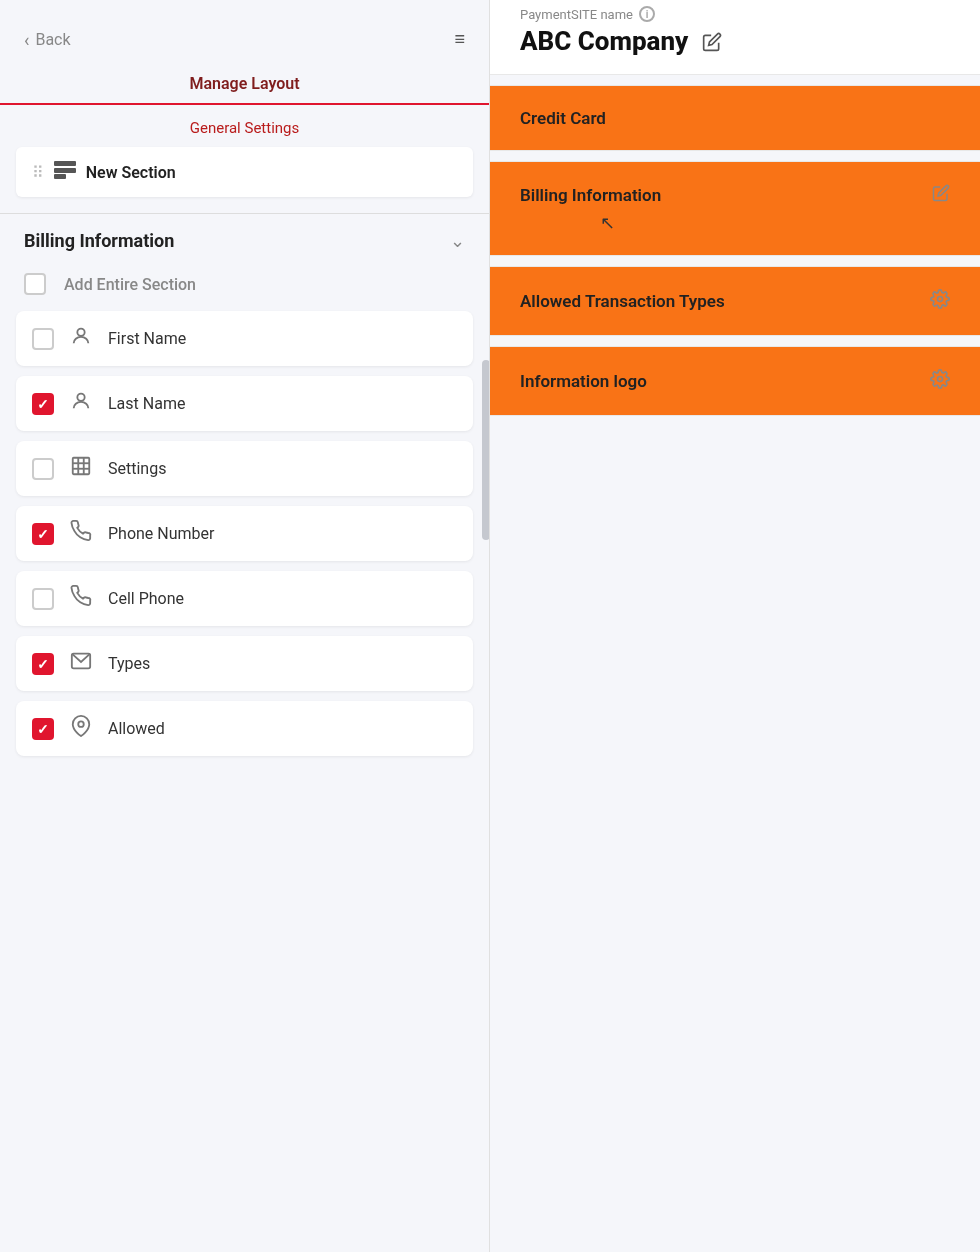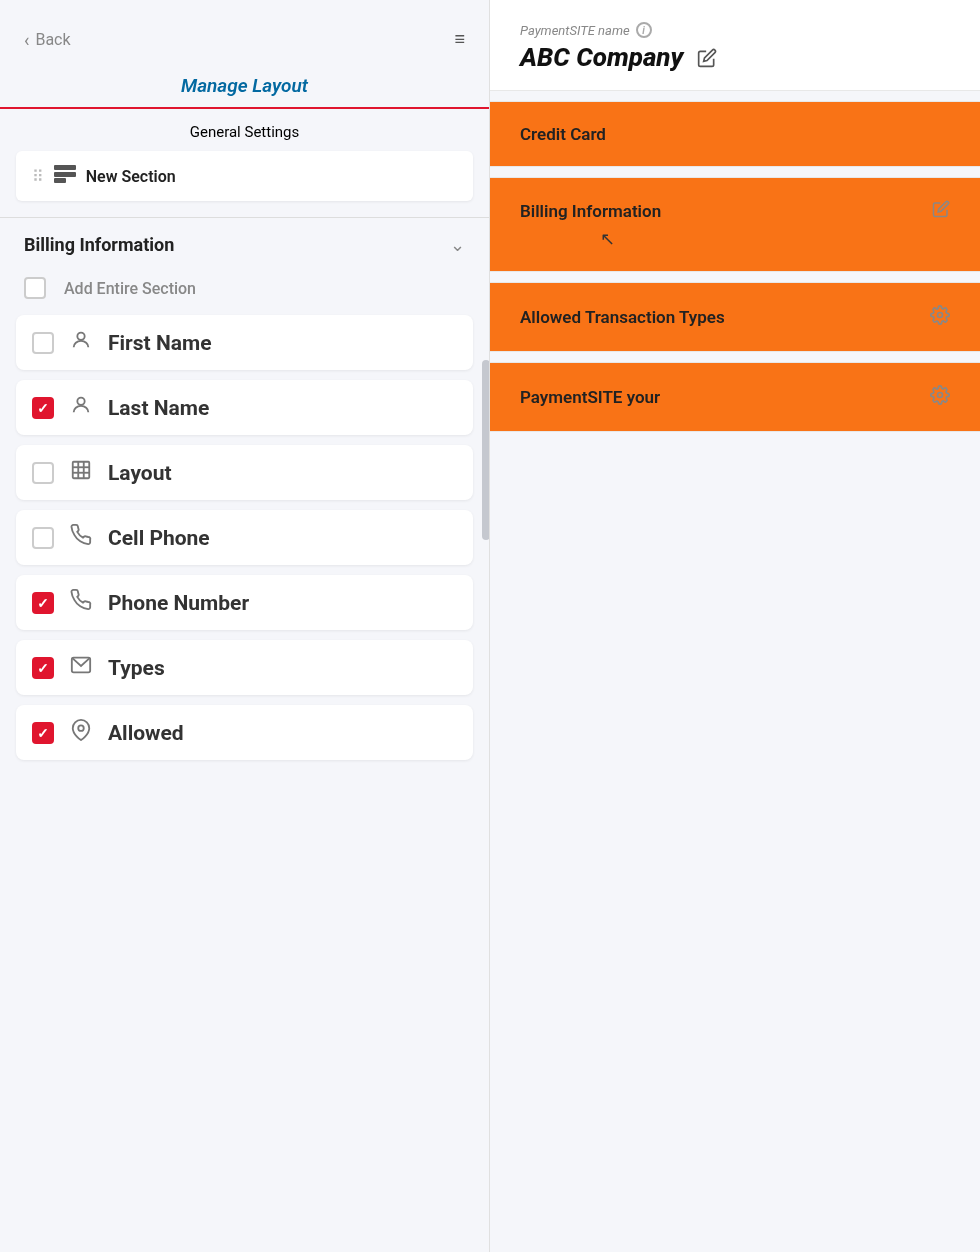--- a/index.html
+++ b/index.html
@@ -45,36 +45,35 @@
     }
 
     .menu-icon {
       color: #555;
       font-size: 18px;
       cursor: pointer;
     }
 
     .manage-layout-title {
       text-align: center;
-      color: #0369a1;
-      font-size: 19px;
+      color: #7f1d1d;
+      font-size: 16px;
       font-weight: 600;
       padding: 8px 24px 0;
-      font-style: italic;
     }
 
     .red-divider {
       height: 2px;
       background: #e0152e;
       margin: 10px 0 0 0;
     }
 
     .general-settings-label {
       text-align: center;
-      color: #000000;
+      color: #b91c1c;
       font-size: 15px;
       padding: 14px 0 10px;
     }
 
     
     .new-section-row {
       background: #fff;
       margin: 0 16px 16px;
       border-radius: 6px;
       padding: 14px 16px;
@@ -165,23 +164,23 @@
       box-shadow: 0 1px 3px rgba(0,0,0,0.07);
     }
     .field-icon {
       font-size: 20px;
       color: #777;
       width: 26px;
       text-align: center;
       flex-shrink: 0;
     }
     .field-label {
-      font-size: 21px;
+      font-size: 16px;
       color: #333;
-      font-weight: 700;
+      font-weight: 400;
     }
 
     
     .left-scrollbar {
       position: absolute;
       left: 482px;
       top: 360px;
       width: 8px;
       height: 180px;
       background: #c5c8cf;
@@ -193,23 +192,22 @@
     .right-panel {
       flex: 1;
       background: #f5f6fa;
       display: flex;
       flex-direction: column;
       overflow-y: auto;
     }
 
     .right-header {
       background: #fff;
-      padding: 22px 30px 18px;
+      padding: 6px 30px 18px;
       border-bottom: 1px solid #e8e8e8;
-      font-style: italic;
     }
 
     .payment-site-label {
       font-size: 13px;
       color: #888;
       display: flex;
       align-items: center;
       gap: 6px;
       margin-bottom: 4px;
     }
@@ -341,35 +339,35 @@
       </div>
       <div class="field-row">
         <div class="checkbox-empty"></div>
         <span class="field-icon"><svg width="22" height="22" viewBox="0 0 24 24" fill="none" stroke="#777" stroke-width="2">
             <rect x="3" y="3" width="18" height="18" rx="1"></rect>
             <line x1="3" y1="9" x2="21" y2="9"></line>
             <line x1="3" y1="15" x2="21" y2="15"></line>
             <line x1="9" y1="3" x2="9" y2="21"></line>
             <line x1="15" y1="3" x2="15" y2="21"></line>
           </svg></span>
-        <span class="field-label">Layout</span>
+        <span class="field-label">Settings</span>
+      </div>
+      <div class="field-row">
+        <div class="checkbox-checked"></div>
+        <span class="field-icon"><svg width="22" height="22" viewBox="0 0 24 24" fill="none" stroke="#777" stroke-width="2">
+            <path d="M22 16.92v3a2 2 0 0 1-2.18 2 19.79 19.79 0 0 1-8.63-3.07A19.5 19.5 0 0 1 4.69 11.82a19.79 19.79 0 0 1-3.07-8.67A2 2 0 0 1 3.6 1h3a2 2 0 0 1 2 1.72c.127.96.361 1.903.7 2.81a2 2 0 0 1-.45 2.11L7.91 8.59a16 16 0 0 0 6.29 6.29l.96-.96a2 2 0 0 1 2.11-.45c.907.339 1.85.573 2.81.7A2 2 0 0 1 22 16.92z"></path>
+          </svg></span>
+        <span class="field-label">Phone Number</span>
       </div>
       <div class="field-row">
         <div class="checkbox-empty"></div>
         <span class="field-icon"><svg width="22" height="22" viewBox="0 0 24 24" fill="none" stroke="#777" stroke-width="2">
             <path d="M22 16.92v3a2 2 0 0 1-2.18 2 19.79 19.79 0 0 1-8.63-3.07A19.5 19.5 0 0 1 4.69 11.82a19.79 19.79 0 0 1-3.07-8.67A2 2 0 0 1 3.6 1h3a2 2 0 0 1 2 1.72c.127.96.361 1.903.7 2.81a2 2 0 0 1-.45 2.11L7.91 8.59a16 16 0 0 0 6.29 6.29l.96-.96a2 2 0 0 1 2.11-.45c.907.339 1.85.573 2.81.7A2 2 0 0 1 22 16.92z"></path>
           </svg></span>
         <span class="field-label">Cell Phone</span>
-      </div>
-      <div class="field-row">
-        <div class="checkbox-checked"></div>
-        <span class="field-icon"><svg width="22" height="22" viewBox="0 0 24 24" fill="none" stroke="#777" stroke-width="2">
-            <path d="M22 16.92v3a2 2 0 0 1-2.18 2 19.79 19.79 0 0 1-8.63-3.07A19.5 19.5 0 0 1 4.69 11.82a19.79 19.79 0 0 1-3.07-8.67A2 2 0 0 1 3.6 1h3a2 2 0 0 1 2 1.72c.127.96.361 1.903.7 2.81a2 2 0 0 1-.45 2.11L7.91 8.59a16 16 0 0 0 6.29 6.29l.96-.96a2 2 0 0 1 2.11-.45c.907.339 1.85.573 2.81.7A2 2 0 0 1 22 16.92z"></path>
-          </svg></span>
-        <span class="field-label">Phone Number</span>
       </div>
       <div class="field-row">
         <div class="checkbox-checked"></div>
         <span class="field-icon"><svg width="22" height="22" viewBox="0 0 24 24" fill="none" stroke="#777" stroke-width="2">
             <rect x="2" y="4" width="20" height="16" rx="2"></rect>
             <polyline points="2,4 12,13 22,4"></polyline>
           </svg></span>
         <span class="field-label">Types</span>
       </div>
       <div class="field-row">
@@ -427,21 +425,21 @@
         <div class="section-card-row">
           <span class="section-card-title">Allowed Transaction Types</span>
           <span class="section-card-icon"><svg width="20" height="20" viewBox="0 0 24 24" fill="none" stroke="#888" stroke-width="2">
               <circle cx="12" cy="12" r="3"></circle>
               <path d="M19.4 15a1.65 1.65 0 0 0 .33 1.82l.06.06a2 2 0 0 1-2.83 2.83l-.06-.06a1.65 1.65 0 0 0-1.82-.33 1.65 1.65 0 0 0-1 1.51V21a2 2 0 0 1-4 0v-.09A1.65 1.65 0 0 0 9 19.4a1.65 1.65 0 0 0-1.82.33l-.06.06a2 2 0 0 1-2.83-2.83l.06-.06A1.65 1.65 0 0 0 4.68 15a1.65 1.65 0 0 0-1.51-1H3a2 2 0 0 1 0-4h.09A1.65 1.65 0 0 0 4.6 9a1.65 1.65 0 0 0-.33-1.82l-.06-.06a2 2 0 0 1 2.83-2.83l.06.06A1.65 1.65 0 0 0 9 4.68a1.65 1.65 0 0 0 1-1.51V3a2 2 0 0 1 4 0v.09a1.65 1.65 0 0 0 1 1.51 1.65 1.65 0 0 0 1.82-.33l.06-.06a2 2 0 0 1 2.83 2.83l-.06.06A1.65 1.65 0 0 0 19.4 9a1.65 1.65 0 0 0 1.51 1H21a2 2 0 0 1 0 4h-.09a1.65 1.65 0 0 0-1.51 1z"></path>
             </svg></span>
         </div>
       </div>
       <div class="section-card">
         <div class="section-card-row">
-          <span class="section-card-title">PaymentSITE your</span>
+          <span class="section-card-title">Information logo</span>
           <span class="section-card-icon"><svg width="20" height="20" viewBox="0 0 24 24" fill="none" stroke="#888" stroke-width="2">
               <circle cx="12" cy="12" r="3"></circle>
               <path d="M19.4 15a1.65 1.65 0 0 0 .33 1.82l.06.06a2 2 0 0 1-2.83 2.83l-.06-.06a1.65 1.65 0 0 0-1.82-.33 1.65 1.65 0 0 0-1 1.51V21a2 2 0 0 1-4 0v-.09A1.65 1.65 0 0 0 9 19.4a1.65 1.65 0 0 0-1.82.33l-.06.06a2 2 0 0 1-2.83-2.83l.06-.06A1.65 1.65 0 0 0 4.68 15a1.65 1.65 0 0 0-1.51-1H3a2 2 0 0 1 0-4h.09A1.65 1.65 0 0 0 4.6 9a1.65 1.65 0 0 0-.33-1.82l-.06-.06a2 2 0 0 1 2.83-2.83l.06.06A1.65 1.65 0 0 0 9 4.68a1.65 1.65 0 0 0 1-1.51V3a2 2 0 0 1 4 0v.09a1.65 1.65 0 0 0 1 1.51 1.65 1.65 0 0 0 1.82-.33l.06-.06a2 2 0 0 1 2.83 2.83l-.06.06A1.65 1.65 0 0 0 19.4 9a1.65 1.65 0 0 0 1.51 1H21a2 2 0 0 1 0 4h-.09a1.65 1.65 0 0 0-1.51 1z"></path>
             </svg></span>
         </div>
       </div>
     </div>
 </div>
 
 </body></html>

